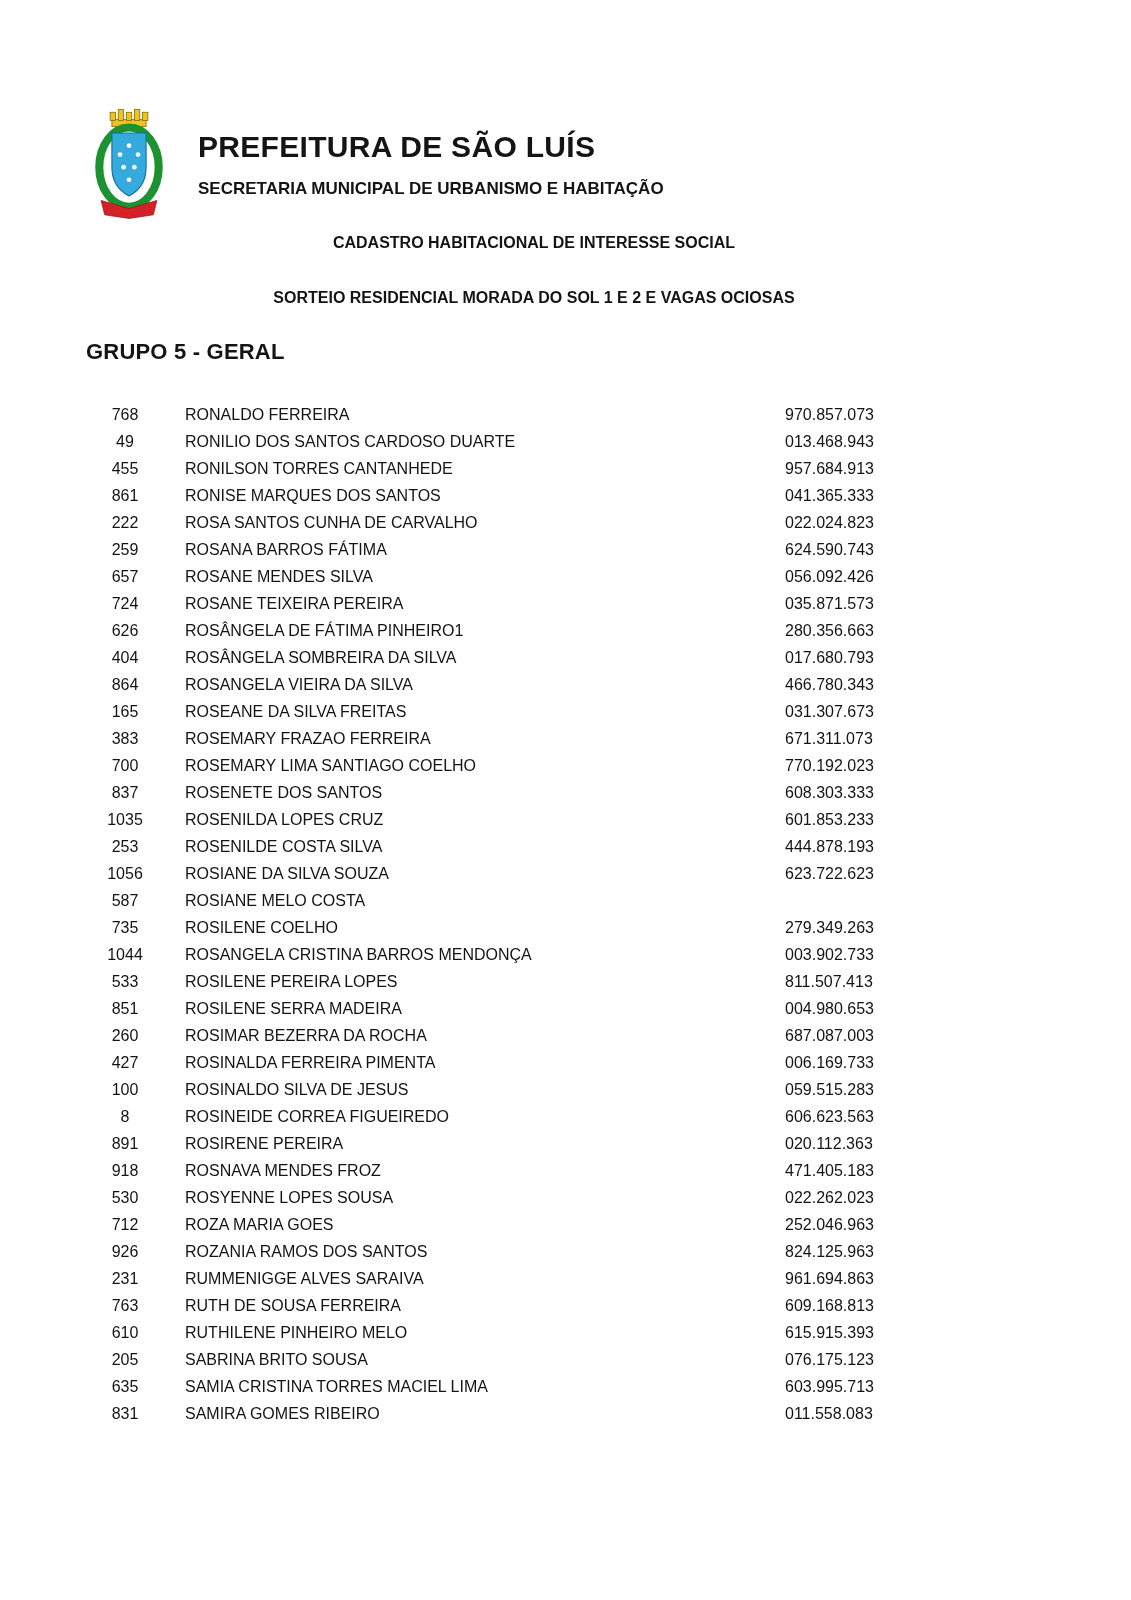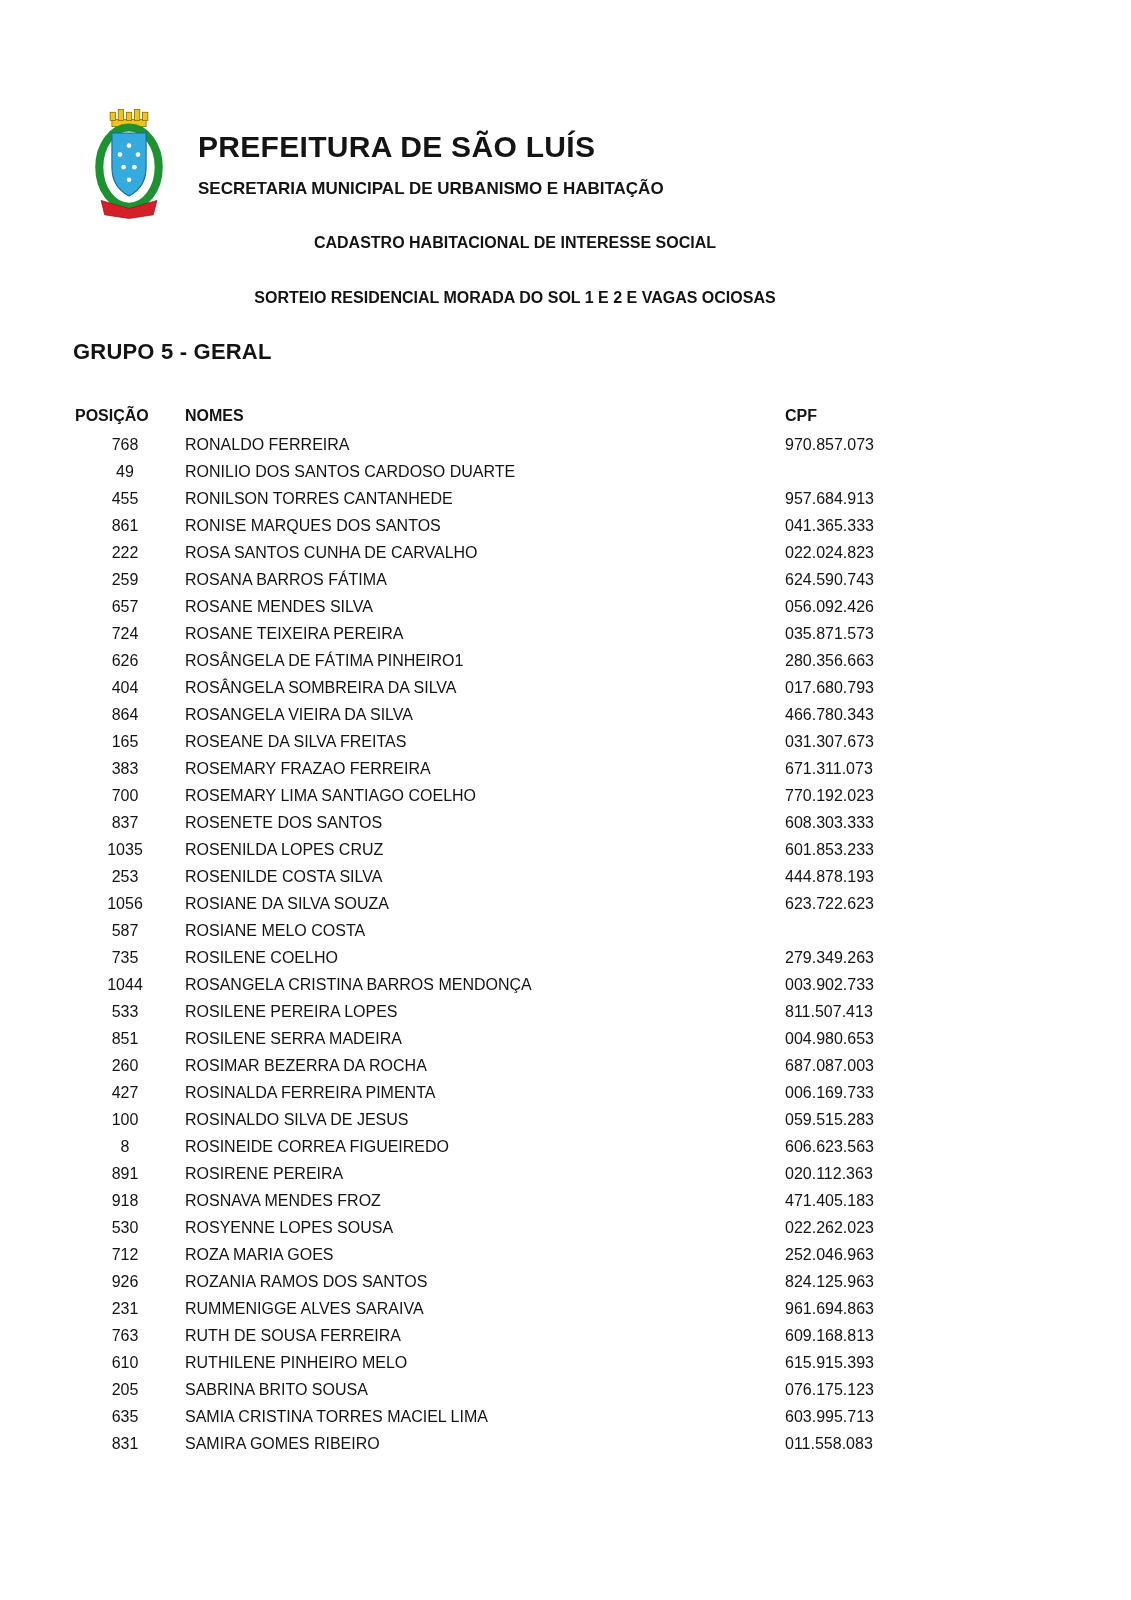--- a/index.html
+++ b/index.html
@@ -31,33 +31,33 @@
   }
   .org-subtitle {
     font-size: 17px;
     font-weight: bold;
     margin-top: 15px;
     white-space: nowrap;
   }
 
   .centered-line {
     position: absolute;
-    left: 70px;
+    left: 89px;
     width: 890px;
     text-align: center;
     font-weight: bold;
     font-size: 16px;
     white-space: nowrap;
   }
   .doc-title { top: 234px; }
   .doc-subtitle { top: 289px; }
 
   .group-title {
     position: absolute;
-    left: 73px;
+    left: 86px;
     top: 339px;
     font-size: 22px;
     font-weight: bold;
     letter-spacing: 0.2px;
   }
 
   .table {
     position: absolute;
     left: 75px;
     top: 401px;
@@ -115,34 +115,30 @@
     <div class="org-title">PREFEITURA DE SÃO LUÍS</div>
     <div class="org-subtitle">SECRETARIA MUNICIPAL DE URBANISMO E HABITAÇÃO</div>
   </div>
 
   <div class="centered-line doc-title">CADASTRO HABITACIONAL DE INTERESSE SOCIAL</div>
   <div class="centered-line doc-subtitle">SORTEIO RESIDENCIAL MORADA DO SOL 1 E 2 E VAGAS OCIOSAS</div>
 
   <div class="group-title">GRUPO 5 - GERAL</div>
 
   <div class="table">
-    <div class="trow thead">
-      <span class="c-pos">POSIÇÃO</span>
-      <span class="c-name">NOMES</span>
-      <span class="c-cpf">CPF</span>
-    </div>
     <div id="table-body">
         <div class="trow">
           <span class="c-pos">768</span>
           <span class="c-name">RONALDO FERREIRA</span>
           <span class="c-cpf">970.857.073</span>
         </div>
         <div class="trow">
           <span class="c-pos">49</span>
           <span class="c-name">RONILIO DOS SANTOS CARDOSO DUARTE</span>
+          <span class="c-cpf">013.468.943</span>
         </div>
         <div class="trow">
           <span class="c-pos">455</span>
           <span class="c-name">RONILSON TORRES CANTANHEDE</span>
           <span class="c-cpf">957.684.913</span>
         </div>
         <div class="trow">
           <span class="c-pos">861</span>
           <span class="c-name">RONISE MARQUES DOS SANTOS</span>
           <span class="c-cpf">041.365.333</span>

